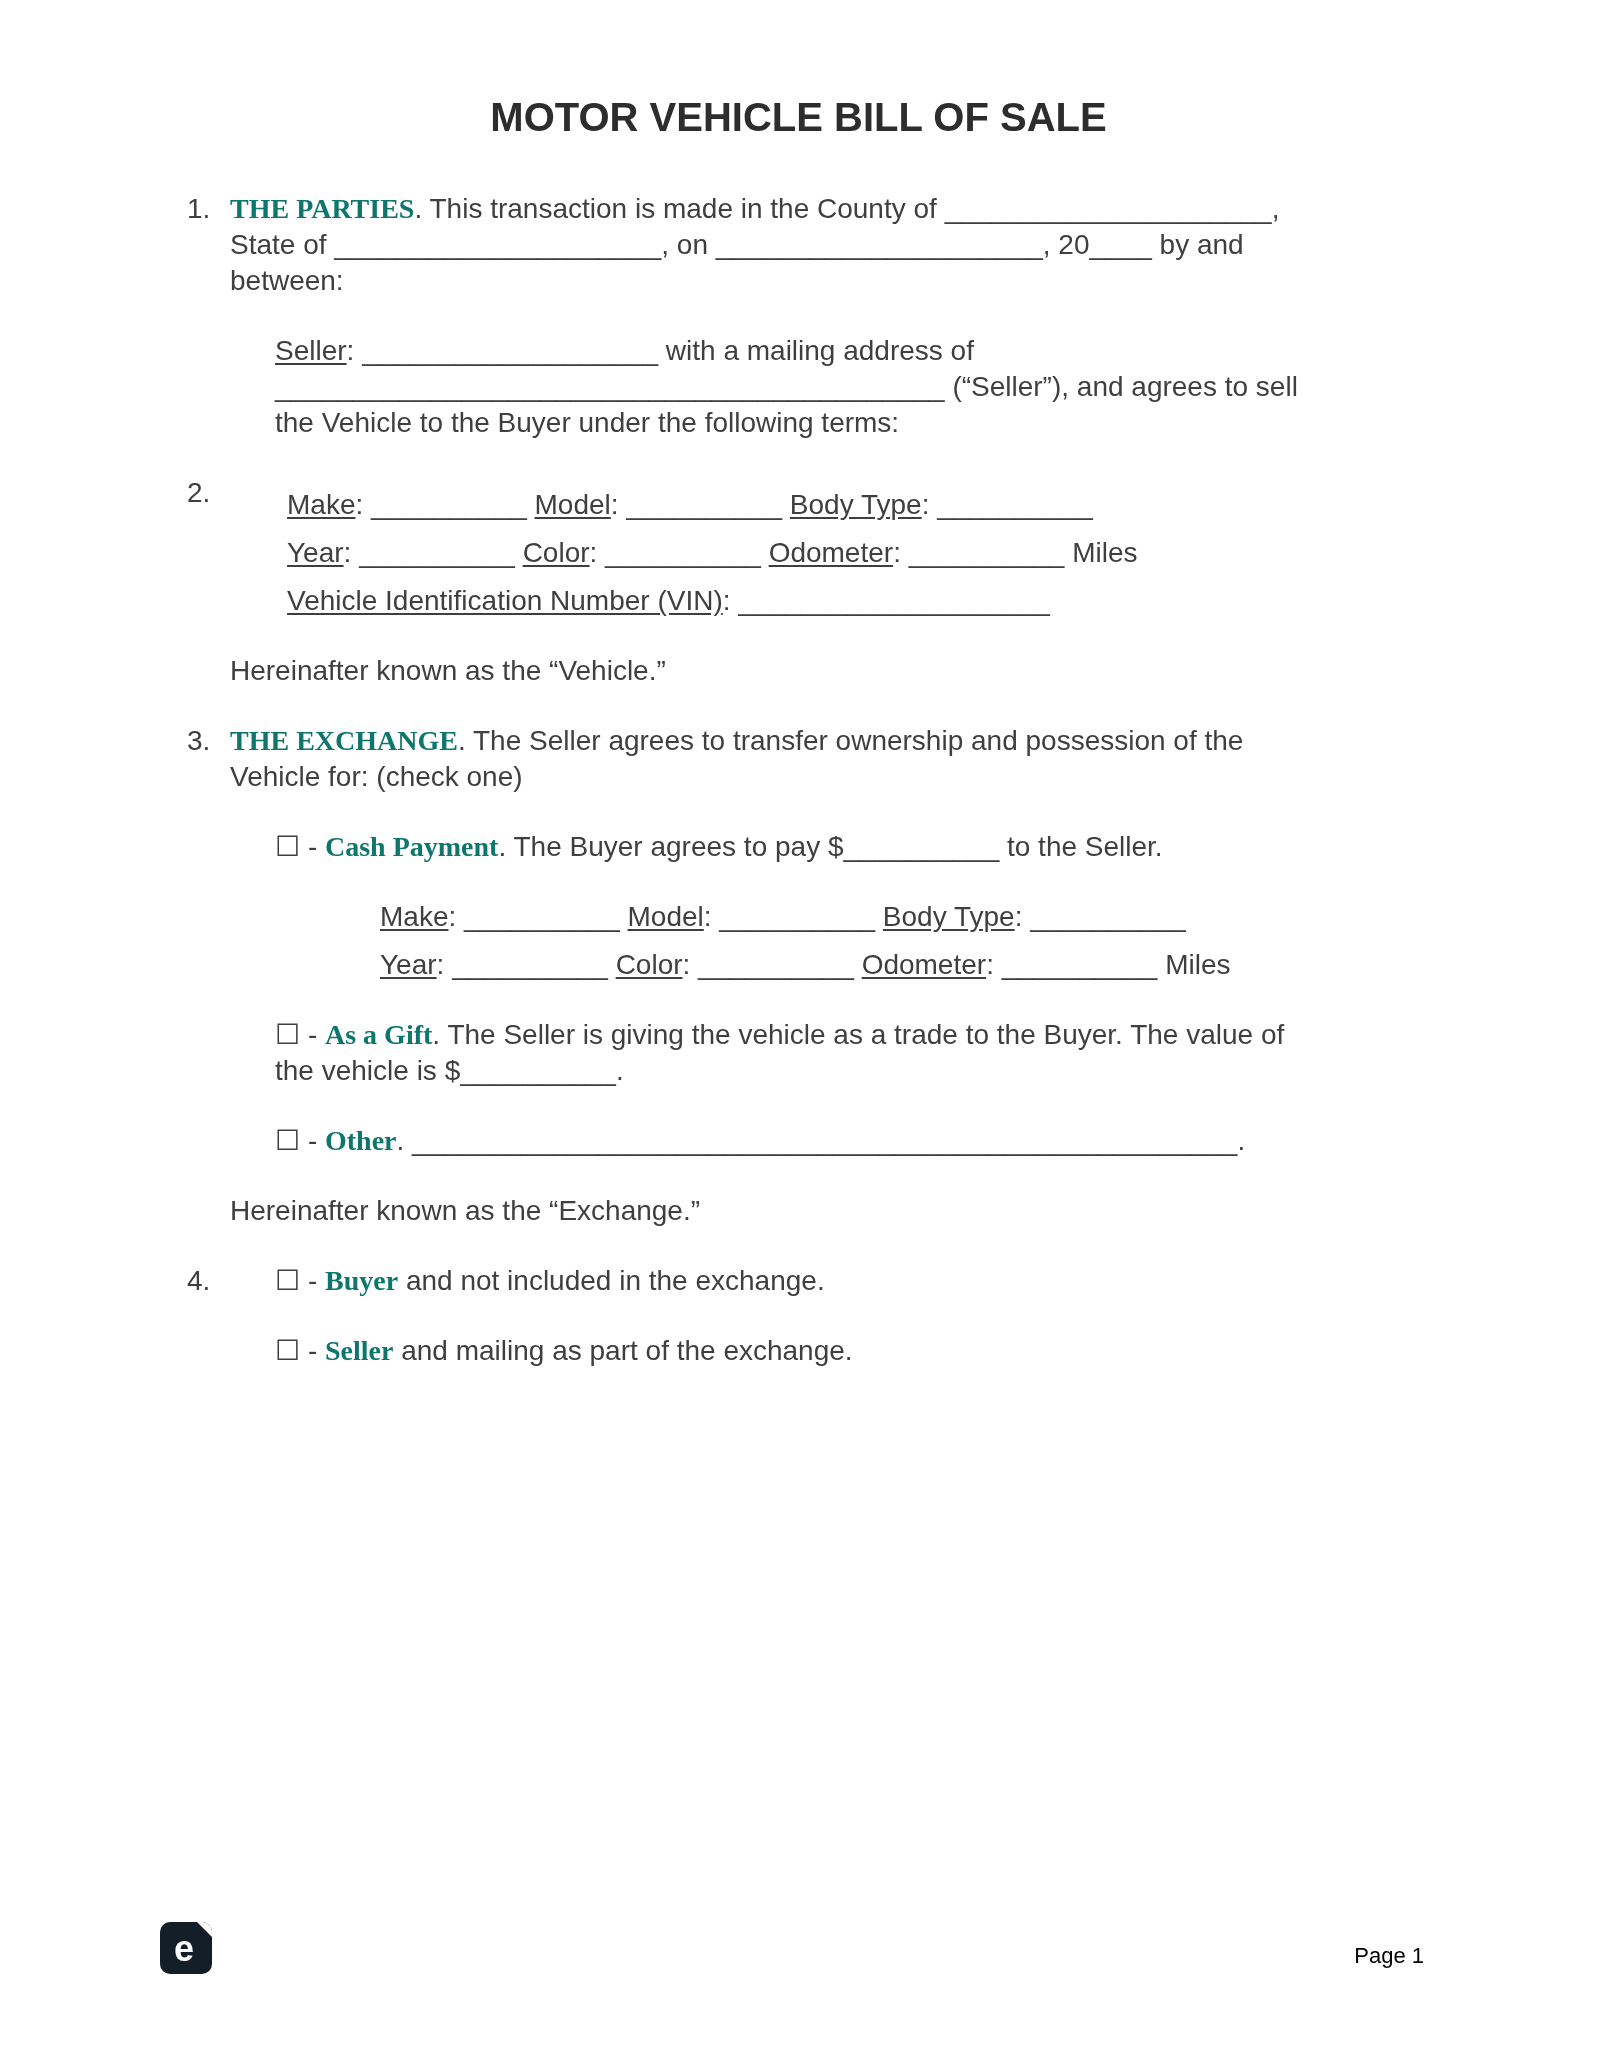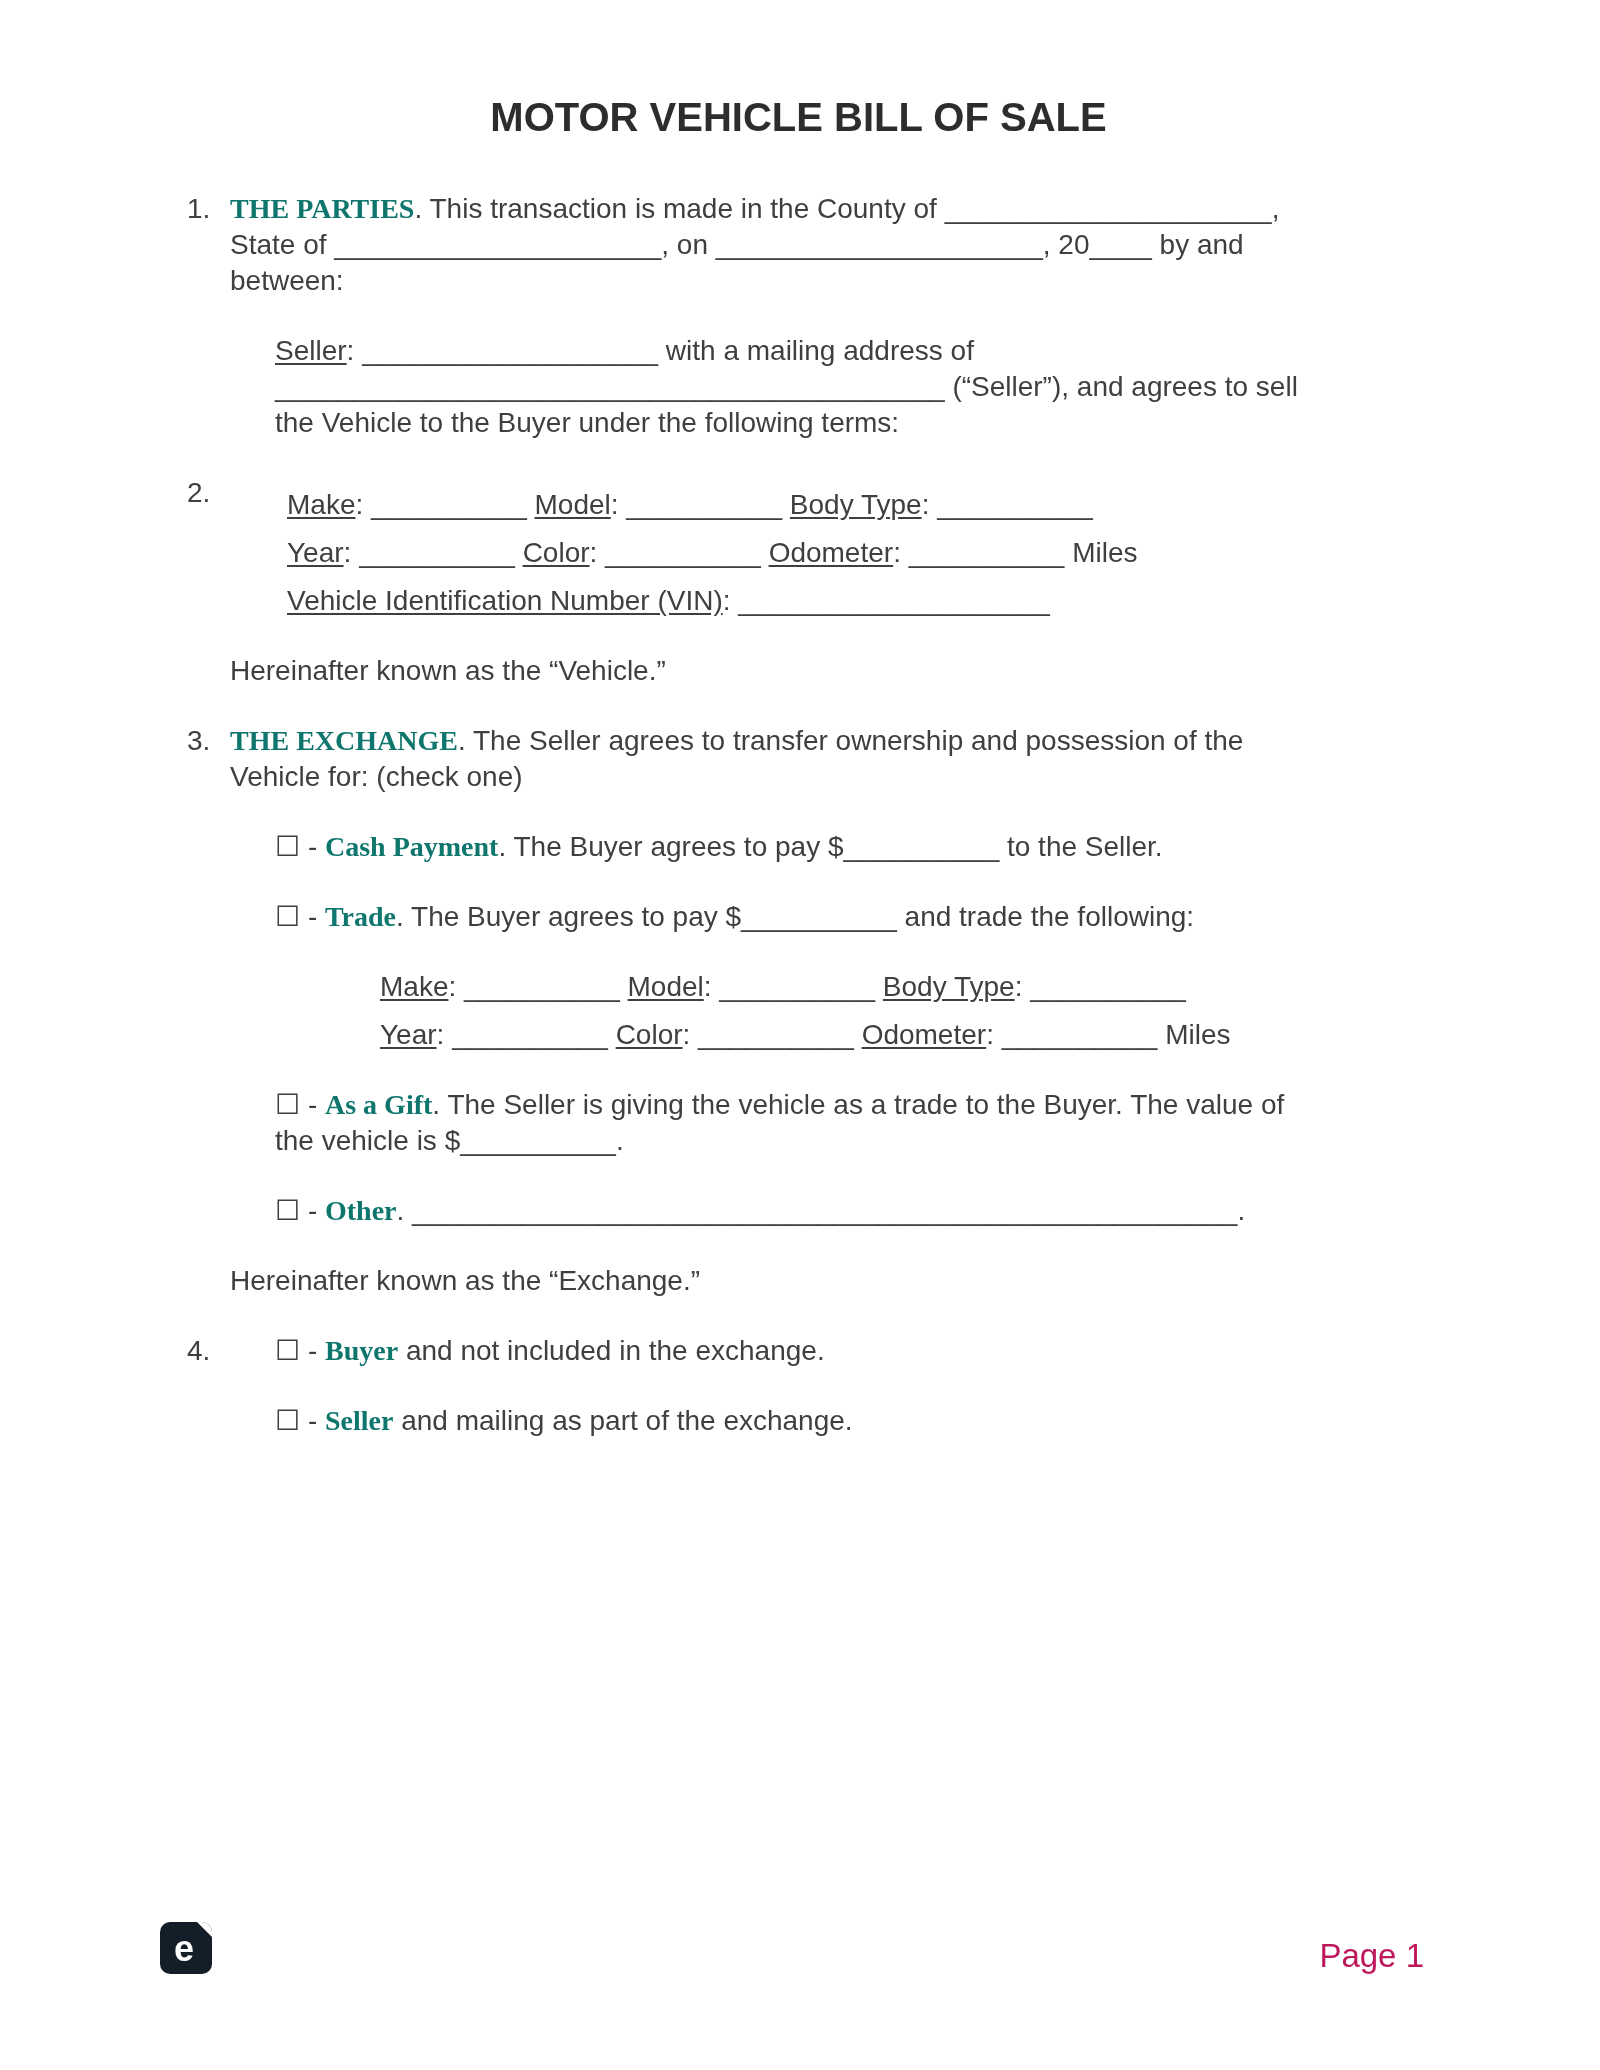--- a/index.html
+++ b/index.html
@@ -44,21 +44,21 @@
   }
   .logo::after {
     content:""; position:absolute; top:0; right:0;
     border-top:15px solid #ffffff;
     border-left:15px solid transparent;
   }
   .logo-e {
     color:#ffffff; font-weight:bold; font-size:36px; line-height:52px;
     transform:translate(-2px,1px);
   }
-  .pageno { font-size:33px; color:#be185d; }
+  .pageno { font-size:22px; color:#000000; }
 </style>
 </head>
 <body>
 
 <div class="page">
 
   <h1 class="title">MOTOR VEHICLE BILL OF SALE</h1>
 
   <section class="sec">
     <span class="num">1.</span>
@@ -85,21 +85,20 @@
   </section>
 
   <section class="sec">
     <span class="num">3.</span>
     <div class="secbody">
       <p class="para pre"><b>THE EXCHANGE</b><span>. The Seller agrees to transfer ownership and possession of the
 Vehicle for: (check one)</span></p>
 
       <p class="para ind1"><span class="cbx">☐</span><span> - </span><b>Cash Payment</b><span>. The Buyer agrees to pay $__________ to the Seller.</span></p>
 
-      <p class="para ind1"><span class="cbx">☐</span><span> - </span><b>Trade</b><span>. The Buyer agrees to pay $__________ and trade the following:</span></p>
 
       <div class="para ind2">
         <p class="line"><span class="ul">Make</span><span>: __________</span> <span class="ul">Model</span><span>: __________</span> <span class="ul">Body Type</span><span>: __________</span></p>
         <p class="line"><span class="ul">Year</span><span>: __________</span> <span class="ul">Color</span><span>: __________</span> <span class="ul">Odometer</span><span>: __________ Miles</span></p>
       </div>
 
       <p class="para pre ind1"><span class="cbx">☐</span><span> - </span><b>As a Gift</b><span>. The Seller is giving the vehicle as a trade to the Buyer. The value of
 the vehicle is $__________.</span></p>
 
       <p class="para ind1"><span class="cbx">☐</span><span> - </span><b>Other</b><span>. _____________________________________________________.</span></p>

